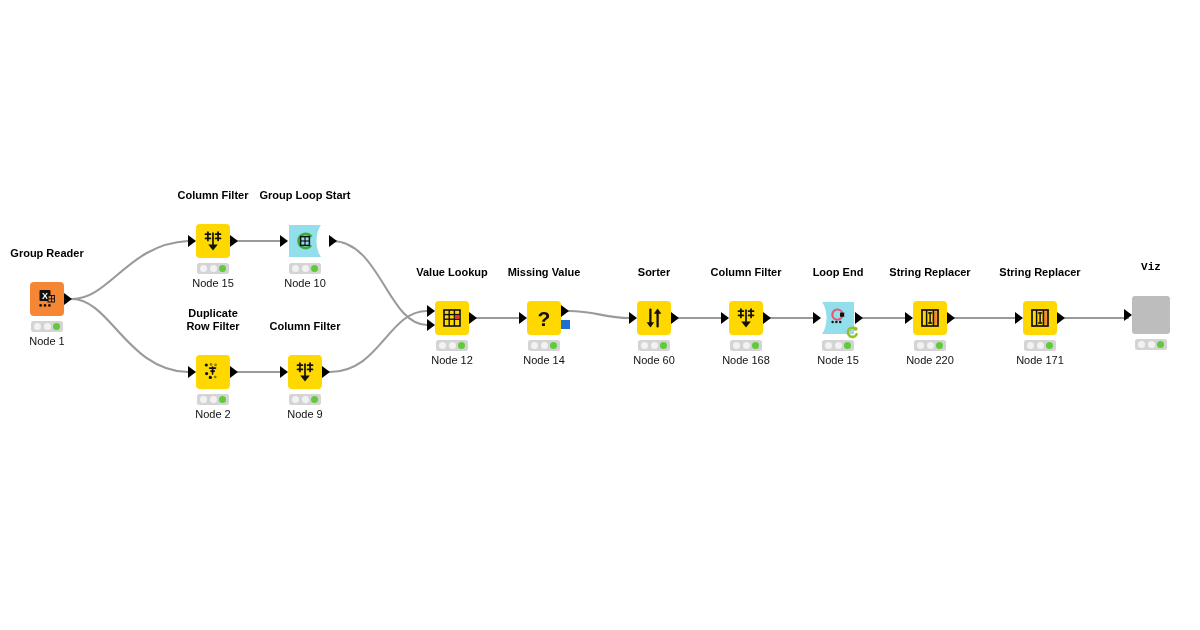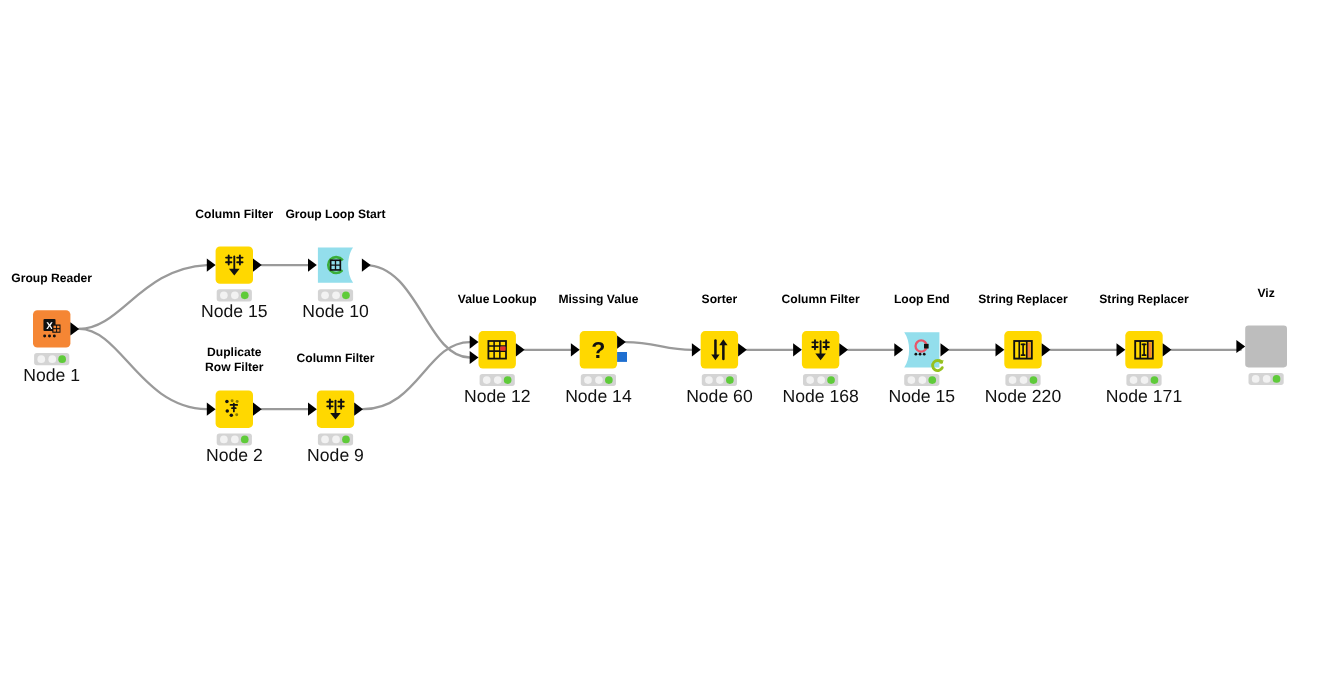--- a/index.html
+++ b/index.html
@@ -41,21 +41,21 @@
     width:32px;height:11px;
     background:#D4D4D4;border-radius:2.5px;
     display:flex;align-items:center;justify-content:space-evenly;
   }
   .status .dot{width:7px;height:7px;border-radius:50%;background:#F2F2F2;}
   .status .dot.green{background:#5FCB3A;}
 
   .node-id{
     position:absolute;left:50%;transform:translateX(-50%);
     top:36px;white-space:nowrap;
-    font-size:16px;color:#111;line-height:13px;text-align:center;
+    font-size:11px;color:#111;line-height:13px;text-align:center;
   }
 
   
   .port-in,.port-out{
     position:absolute;width:0;height:0;
     border-top:6px solid transparent;
     border-bottom:6px solid transparent;
   }
   .port-in{border-left:8px solid #000;}
   .port-out{border-left:8px solid #000;}
@@ -175,21 +175,21 @@
     <div class="port-out" style="left:24px;top:-6px;"></div>
     <div class="status">
       <span class="dot"></span>
       <span class="dot"></span>
       <span class="dot green"></span>
     </div>
     <div class="node-id">Node 10</div>
   </div>
 
   <div class="node" style="left:213px;top:372px;">
-    <div class="node-title two-line" style="bottom:32px;">
+    <div class="node-title two-line" style="bottom:40px;">
       <span>Duplicate</span><br>
       <span>Row Filter</span>
     </div>
     <div class="node-box">
       <svg class="node-icon" viewBox="0 0 22 22">
         <circle cx="4.3" cy="4.0" r="1.6" fill="#111"></circle>
         <circle cx="9.0" cy="3.4" r="1.35" fill="#8A7A00"></circle>
         <circle cx="13.6" cy="3.9" r="1.35" fill="#8A7A00"></circle>
         <circle cx="4.6" cy="12.6" r="1.6" fill="#111"></circle>
         <circle cx="8.3" cy="16.4" r="1.6" fill="#111"></circle>
@@ -400,21 +400,21 @@
     <div class="port-out" style="left:17px;top:-6px;"></div>
     <div class="status">
       <span class="dot"></span>
       <span class="dot"></span>
       <span class="dot green"></span>
     </div>
     <div class="node-id">Node 171</div>
   </div>
 
   <div class="node" style="left:1151px;top:315px;">
-    <div class="node-title" style="bottom:42px;">Viz</div>
+    <div class="node-title" style="bottom:42px;font-family:Liberation Mono, monospace;">Viz</div>
     <div class="node-box gray" style="left:-19px;top:-19px;width:38px;height:38px;border-radius:3px;">
       <span></span>
     </div>
     <div class="port-in" style="left:-27px;top:-6px;"></div>
     <div class="status" style="top:24px;">
       <span class="dot"></span>
       <span class="dot"></span>
       <span class="dot green"></span>
     </div>
     <div class="node-id"></div>

